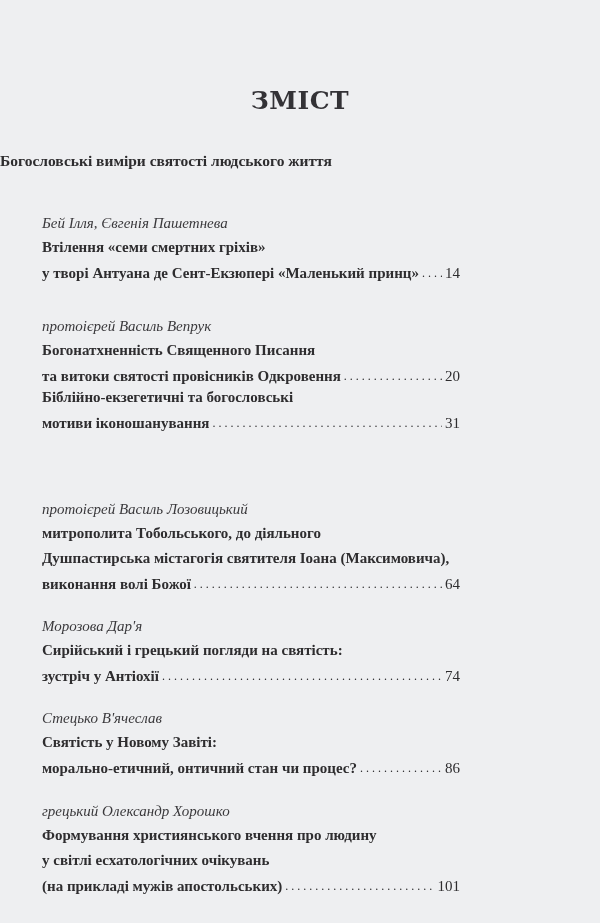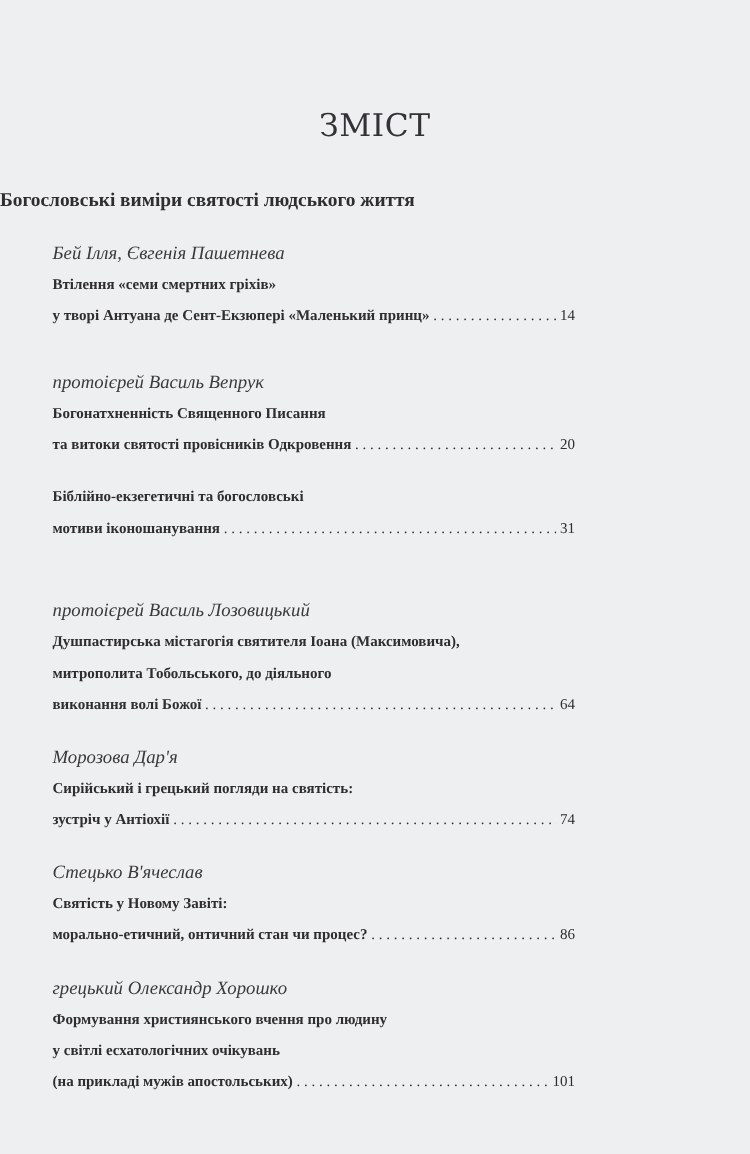--- a/index.html
+++ b/index.html
@@ -5,35 +5,36 @@
     html, body { margin: 0; padding: 0; }
     body {
       width: 600px; height: 923px; overflow: hidden;
       background: #eeeff1;
       font-family: "DejaVu Serif", "Liberation Serif", serif;
       color: #2e2d2f;
     }
     .page { position: relative; width: 600px; height: 923px; }
     .title {
       position: absolute; top: 86px; left: 0; width: 600px;
-      text-align: center; font-size: 25px; font-weight: normal; letter-spacing: 0.5px;
+      text-align: center; font-size: 25px; font-weight: bold; letter-spacing: 0.5px;
       color: #333236;
     }
     .section {
       position: absolute; top: 152px; left: 0; width: 600px;
       text-align: left; font-size: 15.5px; font-weight: bold; color: #2e2d2f;
       font-family: "Liberation Serif", serif;
     }
     .entry { position: absolute; left: 42px; width: 420px; }
     .author {
       font-style: italic; font-size: 15px; line-height: 24px; color: #3a393c;
       font-family: "Liberation Serif", serif;
+      margin-top: 20px;
     }
     .line {
-      font-weight: bold; font-size: 12px; line-height: 25px; color: #2e2d2f;
+      font-weight: bold; font-size: 15px; line-height: 25px; color: #2e2d2f;
       font-family: "Liberation Serif", serif; white-space: nowrap;
     }
     .line.last { display: flex; align-items: flex-end; width: 418px; }
     .dots { flex: 1; overflow: hidden; font-weight: normal; margin: 0 3px; letter-spacing: 2px; }
     .dots::before { content: ". . . . . . . . . . . . . . . . . . . . . . . . . . . . . . . . . . . . . . . . . . . . . . . . . . . . . . . . . . . . . . . . . . . . . . . . . . . . . . . . . . . . . . . . . . . . . . . . . . . . . . . . . . . . . . . . . . . . . . . . . . . . . . . . . . . . . . . . . . . . . . . . . . . . . . ."; letter-spacing: 0; font-size: 12px; }
     .page-num { font-weight: normal; }
   </style>
 </head>
 <body>
 
@@ -65,22 +66,22 @@
     <div class="line">Біблійно-екзегетичні та богословські</div>
     <div class="line last">
         <span>мотиви іконошанування</span>
         <span class="dots"></span>
         <span class="page-num">31</span>
       </div>
   </div>
 
   <div class="entry" style="top:477px">
     <div class="author">протоієрей Василь Лозовицький</div>
+    <div class="line">митрополита Тобольського, до діяльного</div>
     <div class="line">Душпастирська містагогія святителя Іоана (Максимовича),</div>
-    <div class="line">митрополита Тобольського, до діяльного</div>
     <div class="line last">
         <span>виконання волі Божої</span>
         <span class="dots"></span>
         <span class="page-num">64</span>
       </div>
   </div>
 
   <div class="entry" style="top:594px">
     <div class="author">Морозова Дар'я</div>
     <div class="line">Сирійський і грецький погляди на святість:</div>

